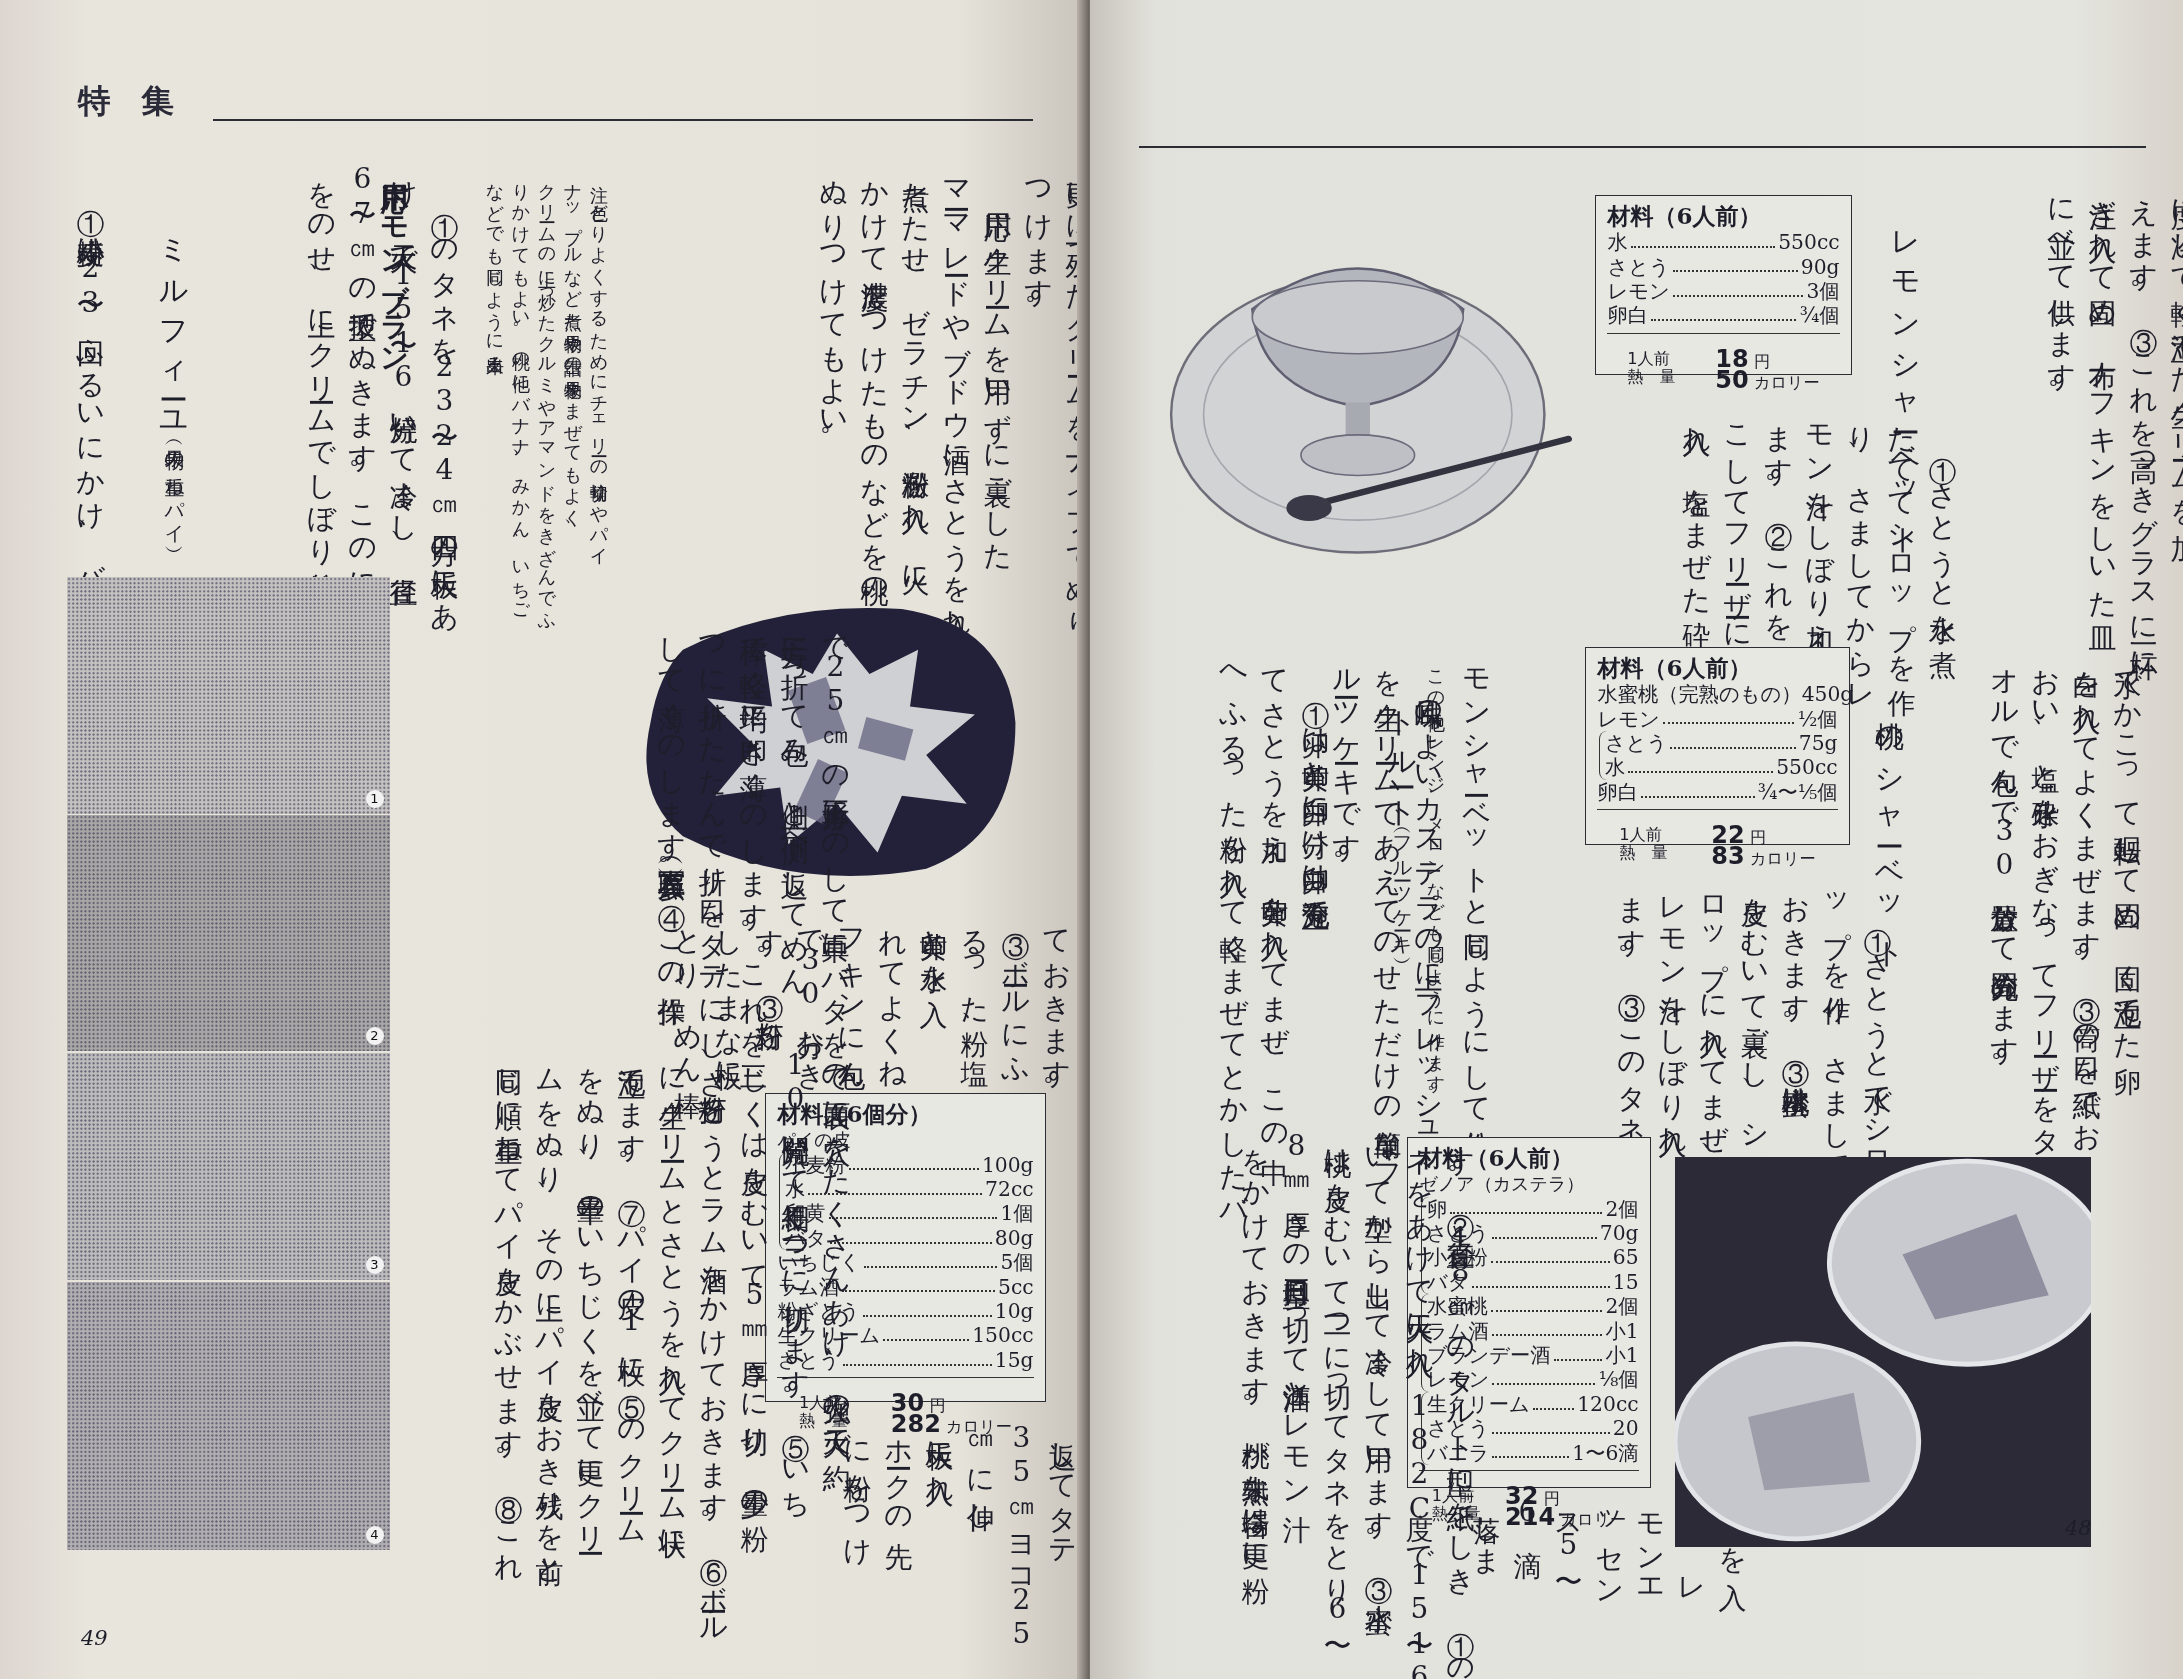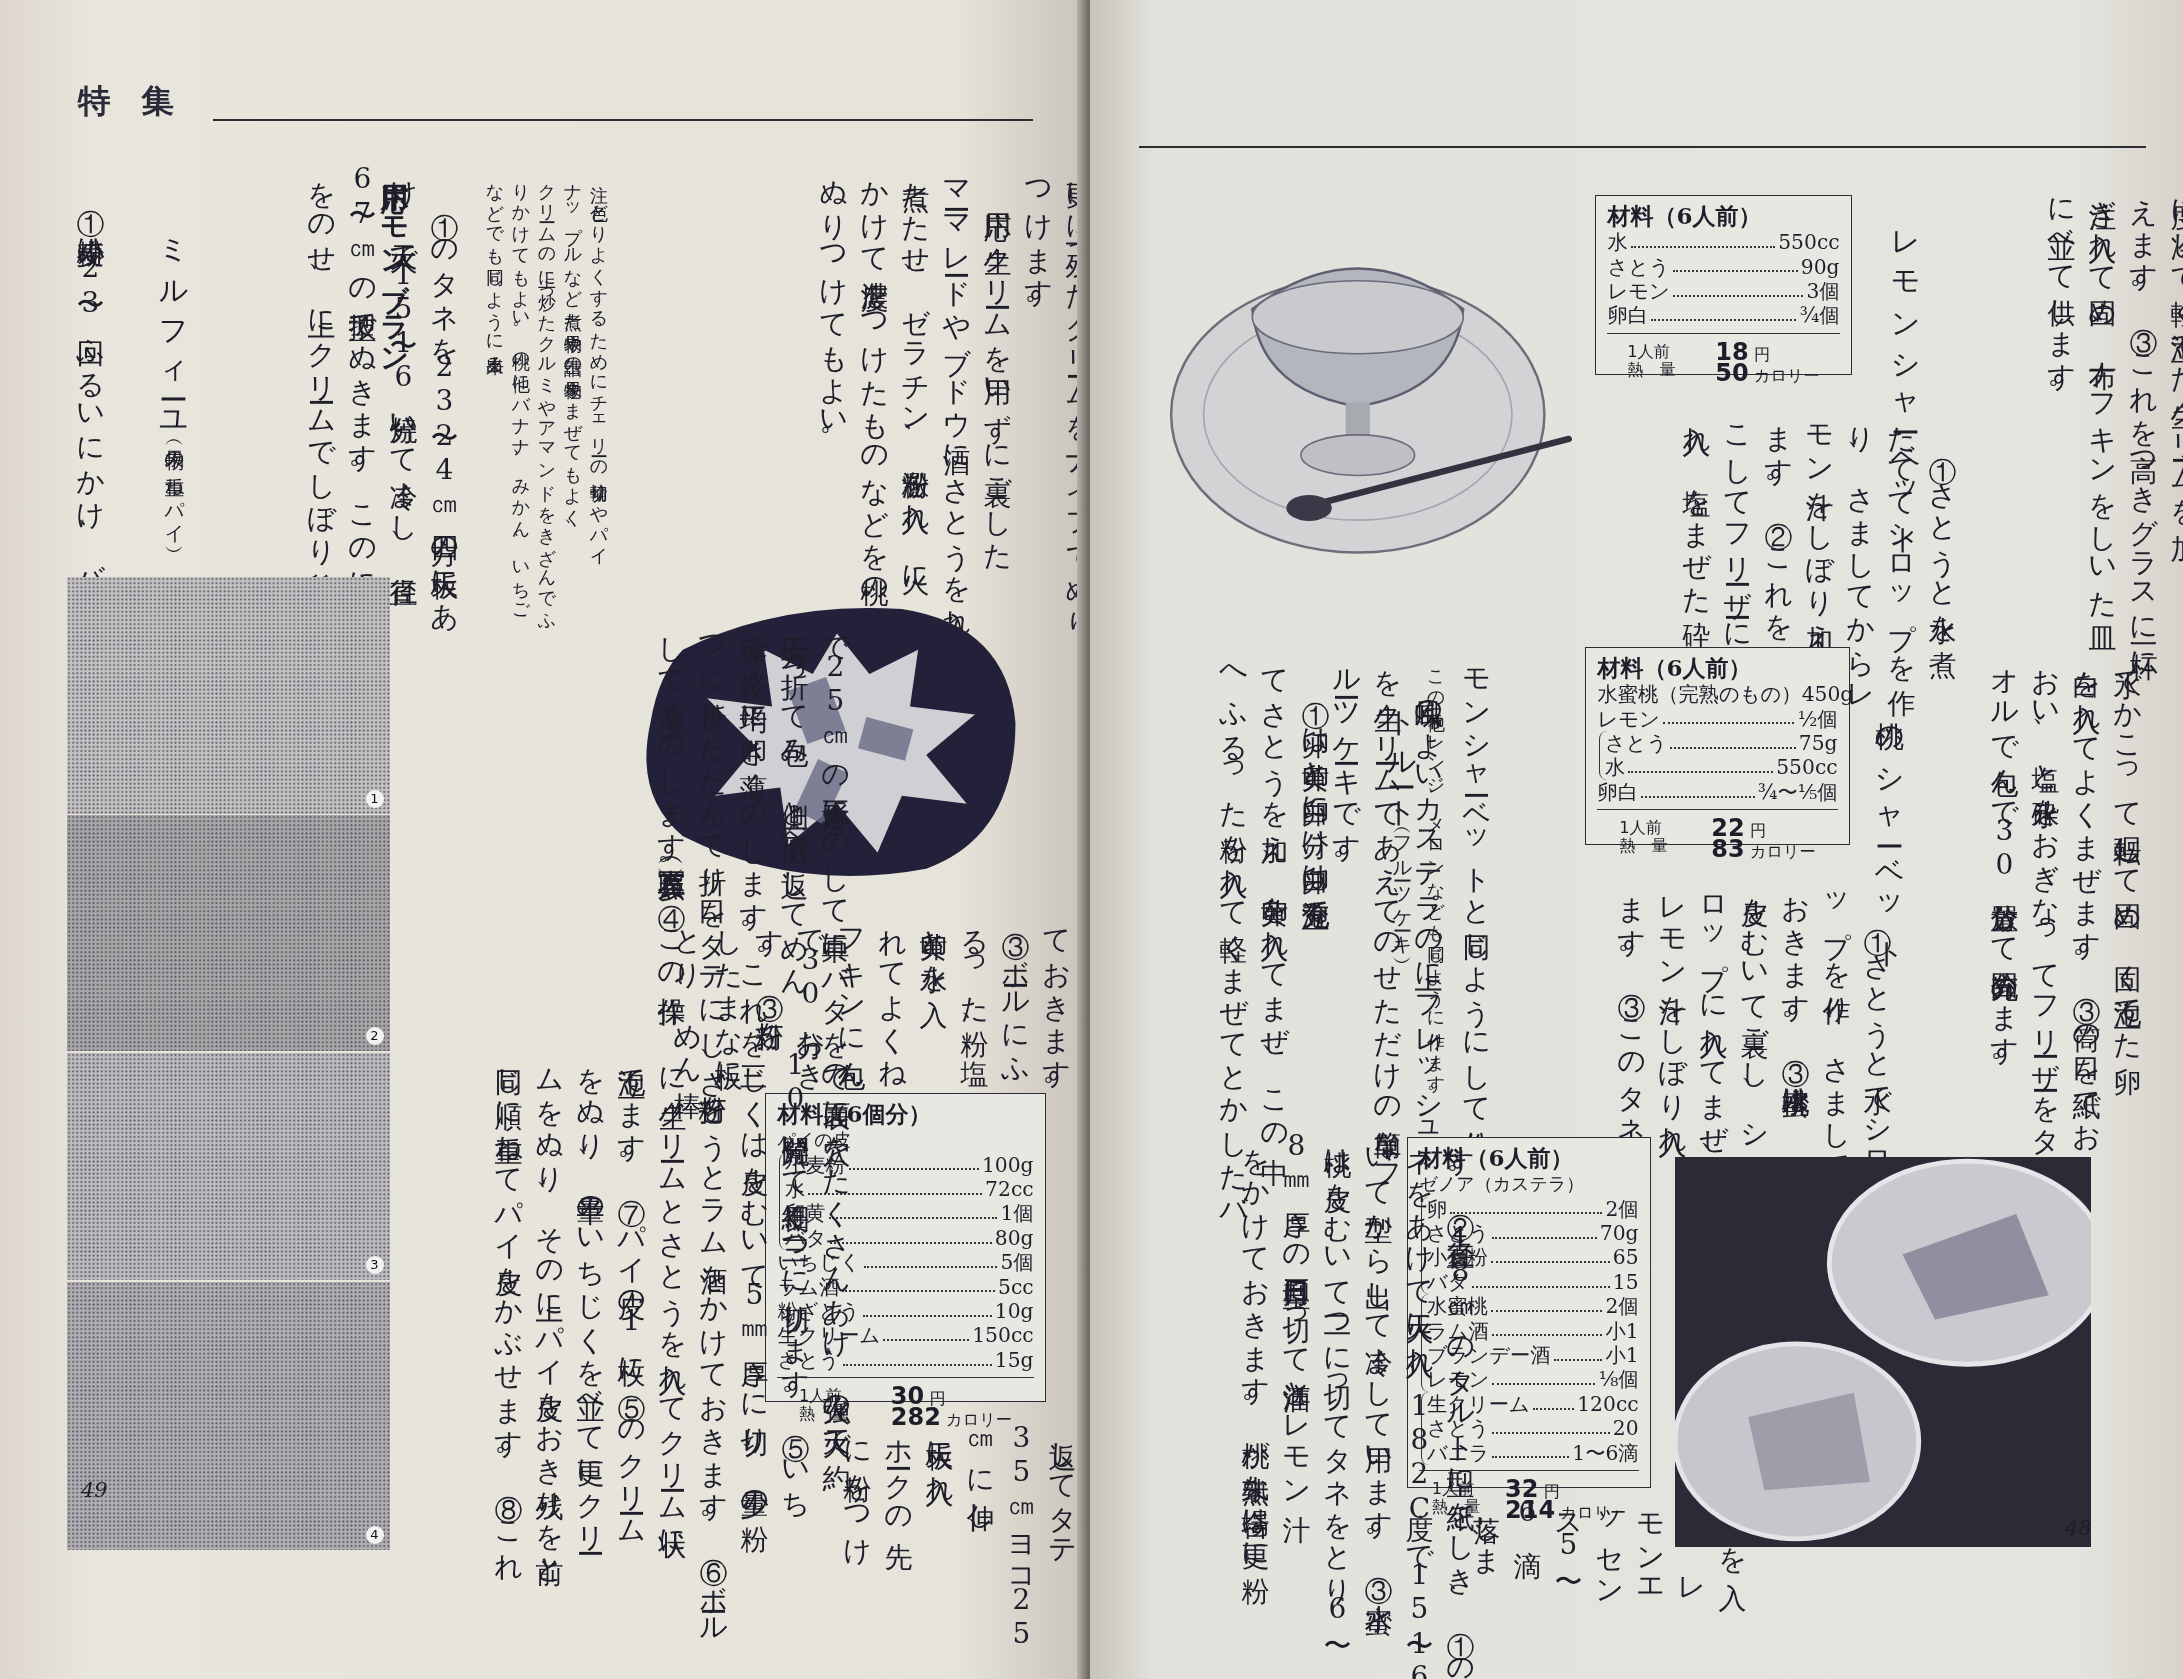--- a/index.html
+++ b/index.html
@@ -23,21 +23,21 @@
      background-size:4.1px 4.1px; }
   .photo-num { position:absolute; right:6.5px; bottom:6.5px; width:18px; height:18px; border-radius:50%;
      background:#f2f2f2; color:#111; font-size:13px; text-align:center; line-height:18px; font-family:"DejaVu Sans", sans-serif; }
   .box { position:absolute; border:1.6px solid #2c2c34; background:#e7e8e2; padding:8.1px 11.4px 6.5px 11.4px;
          font-size:20.3px; line-height:24.4px; box-sizing:border-box; }
   .box .bt { font-size:23px; font-weight:bold; margin-bottom:1.6px; }
   .box .sec { font-size:18px; }
   .box .row { display:flex; justify-content:space-between; white-space:nowrap; }
   .box .row .dots { flex:1; border-bottom:2.4px dotted #333; margin:0 3.2px 6.5px 3.2px; }
   .box .group { border-left:1.6px solid #333; border-radius:8.1px 0 0 8.1px; padding-left:4.9px; margin-left:1.6px; }
-  .box .foot { border-top:1.6px solid #333; margin-top:4.9px; padding-top:9px; display:flex; justify-content:space-around;
+  .box .foot { border-top:1.6px solid #333; margin-top:4.9px; padding-top:16px; display:flex; justify-content:space-around;
                font-family:"DejaVu Sans", sans-serif; font-size:16.2px; line-height:18px; }
   .box .foot b { font-size:24px; }
   .pageno { position:absolute; font-style:italic; font-size:21px; }
 </style>
 </head>
 <body>
 
 <div class="page left">
   <div class="header-title">特集</div>
   <div class="rule" style="left:213px;top:119px;width:820px;"></div>
@@ -153,21 +153,21 @@
     </div>
   </div>
 
   <div class="vcol" style="left:406px;top:1048px;height:512px;">
     <div>て表面に穴をたくさんあけ、強火の天火で約</div><div>10分間焼いて細長く三つに切ります。⑤いち</div><div>じくは皮をむいて5㎜厚さに切り、少量の粉</div><div>ざとうとラム酒をかけておきます。⑥ボール</div><div>に生クリームとさとうを入れてクリーム状に</div><div>泡立てます。⑦パイ皮の1枚に⑤のクリーム</div><div>をぬり、半量のいちじくを並べて更にクリー</div><div>ムをぬり、その上にパイ皮をおき残りを前と</div><div>同じ順に重ねてパイ皮をかぶせます。⑧これ</div>
   </div>
   <div class="vcol" style="left:755px;top:1421px;height:162px;">
     <div>を3回くり</div><div>返してタテ</div><div>35㎝ヨコ25</div><div>㎝に伸し、</div><div>天板に入れ</div><div>ホークの先</div><div>に粉をつけ</div>
   </div>
 
-  <div class="pageno" style="left:81px;top:1478px;">49</div>
+  <div class="pageno" style="left:81px;top:1626px;">49</div>
 </div>
 
 <div class="gutter"></div>
 
 <div class="page right">
   <div class="rule" style="left:49px;top:146px;width:1007px;"></div>
 
   <div class="vcol" style="left:869px;top:179px;height:439px;">
     <div>度に冷して軽く泡立てた生クリームを加</div><div>えます。③これを高つきグラスに一杯に</div><div>注ぎ入れて固め、布ナフキンをしいた皿</div><div>に並べて供します。</div>
   </div>

